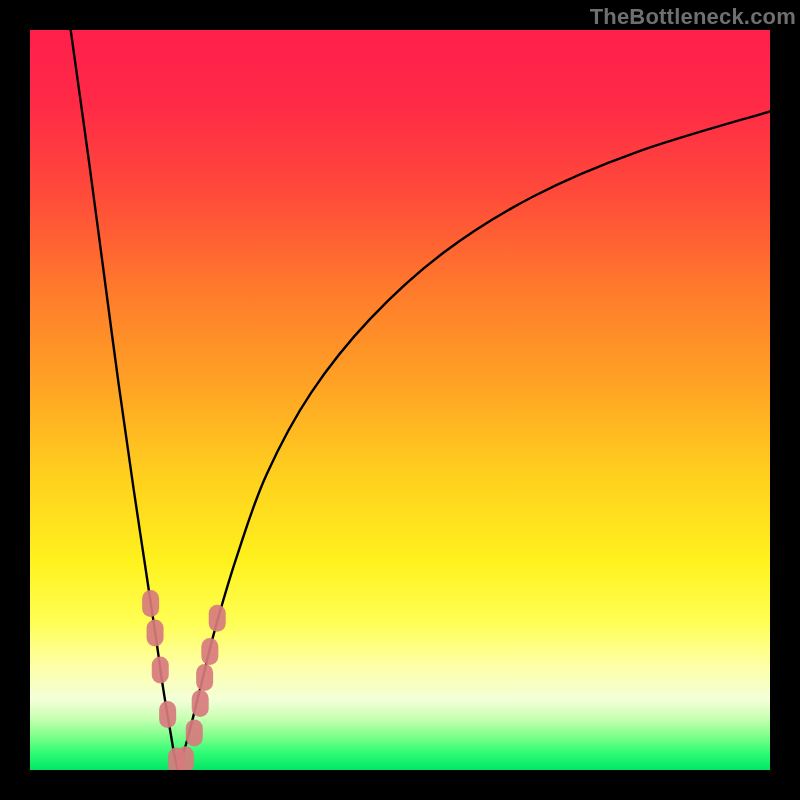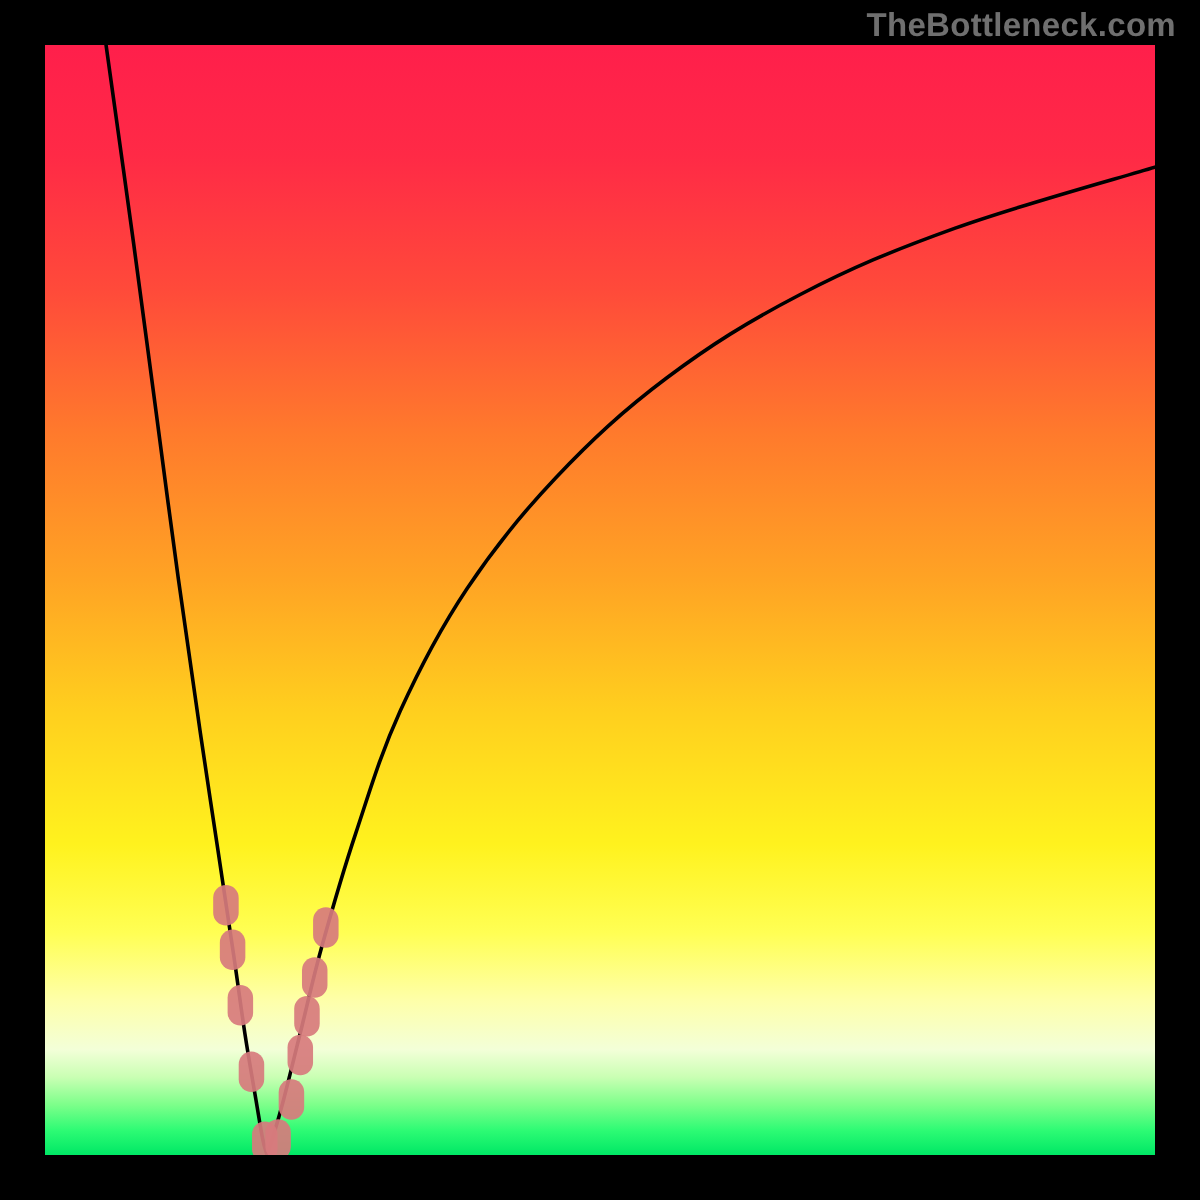--- a/index.html
+++ b/index.html
@@ -30,21 +30,21 @@
     inset: 0;
   }
   svg.curves {
     position: absolute;
     inset: 0;
   }
   
   .watermark {
     position: absolute;
     top: 4px;
-    right: 16px;
+    right: 4px;
     color: #6f6f6f;
     font-size: 22px;
     font-weight: 600;
     letter-spacing: 0.2px;
     user-select: none;
   }
 </style>
 </head>
 <body>
 

